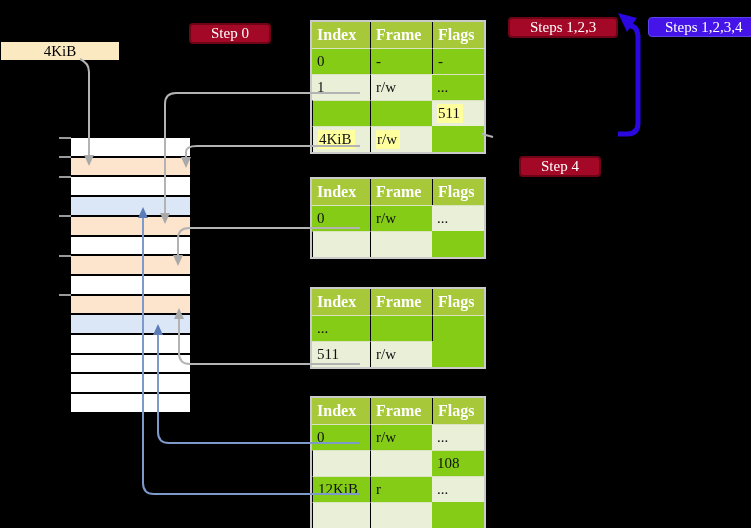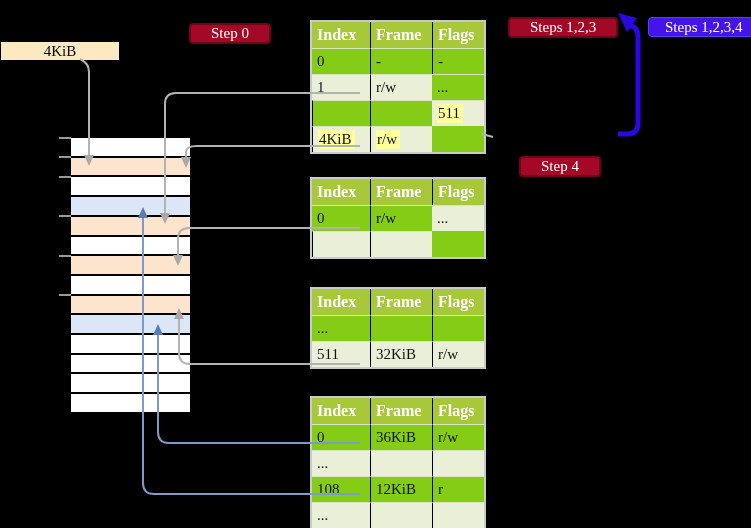--- a/index.html
+++ b/index.html
@@ -107,29 +107,27 @@
       <div class="cell td c2 shade"></div>
     </div>
   <div class="ptable t2" id="ptable-2">
       <div class="cell th c0">Index</div>
       <div class="cell th c1">Frame</div>
       <div class="cell th c2">Flags</div>
       <div class="cell td c0">...</div>
       <div class="cell td c1"></div>
       <div class="cell td c2"></div>
       <div class="cell td c0 shade">511</div>
-      <div class="cell td c1 shade">32KiB</div>
       <div class="cell td c2 shade">r/w</div>
     </div>
   <div class="ptable t3" id="ptable-3">
       <div class="cell th c0">Index</div>
       <div class="cell th c1">Frame</div>
       <div class="cell th c2">Flags</div>
       <div class="cell td c0">0</div>
-      <div class="cell td c1">36KiB</div>
       <div class="cell td c2">r/w</div>
       <div class="cell td c0 shade">...</div>
       <div class="cell td c1 shade"></div>
       <div class="cell td c2 shade"></div>
       <div class="cell td c0">108</div>
       <div class="cell td c1">12KiB</div>
       <div class="cell td c2">r</div>
       <div class="cell td c0 shade">...</div>
       <div class="cell td c1 shade"></div>
       <div class="cell td c2 shade"></div>

